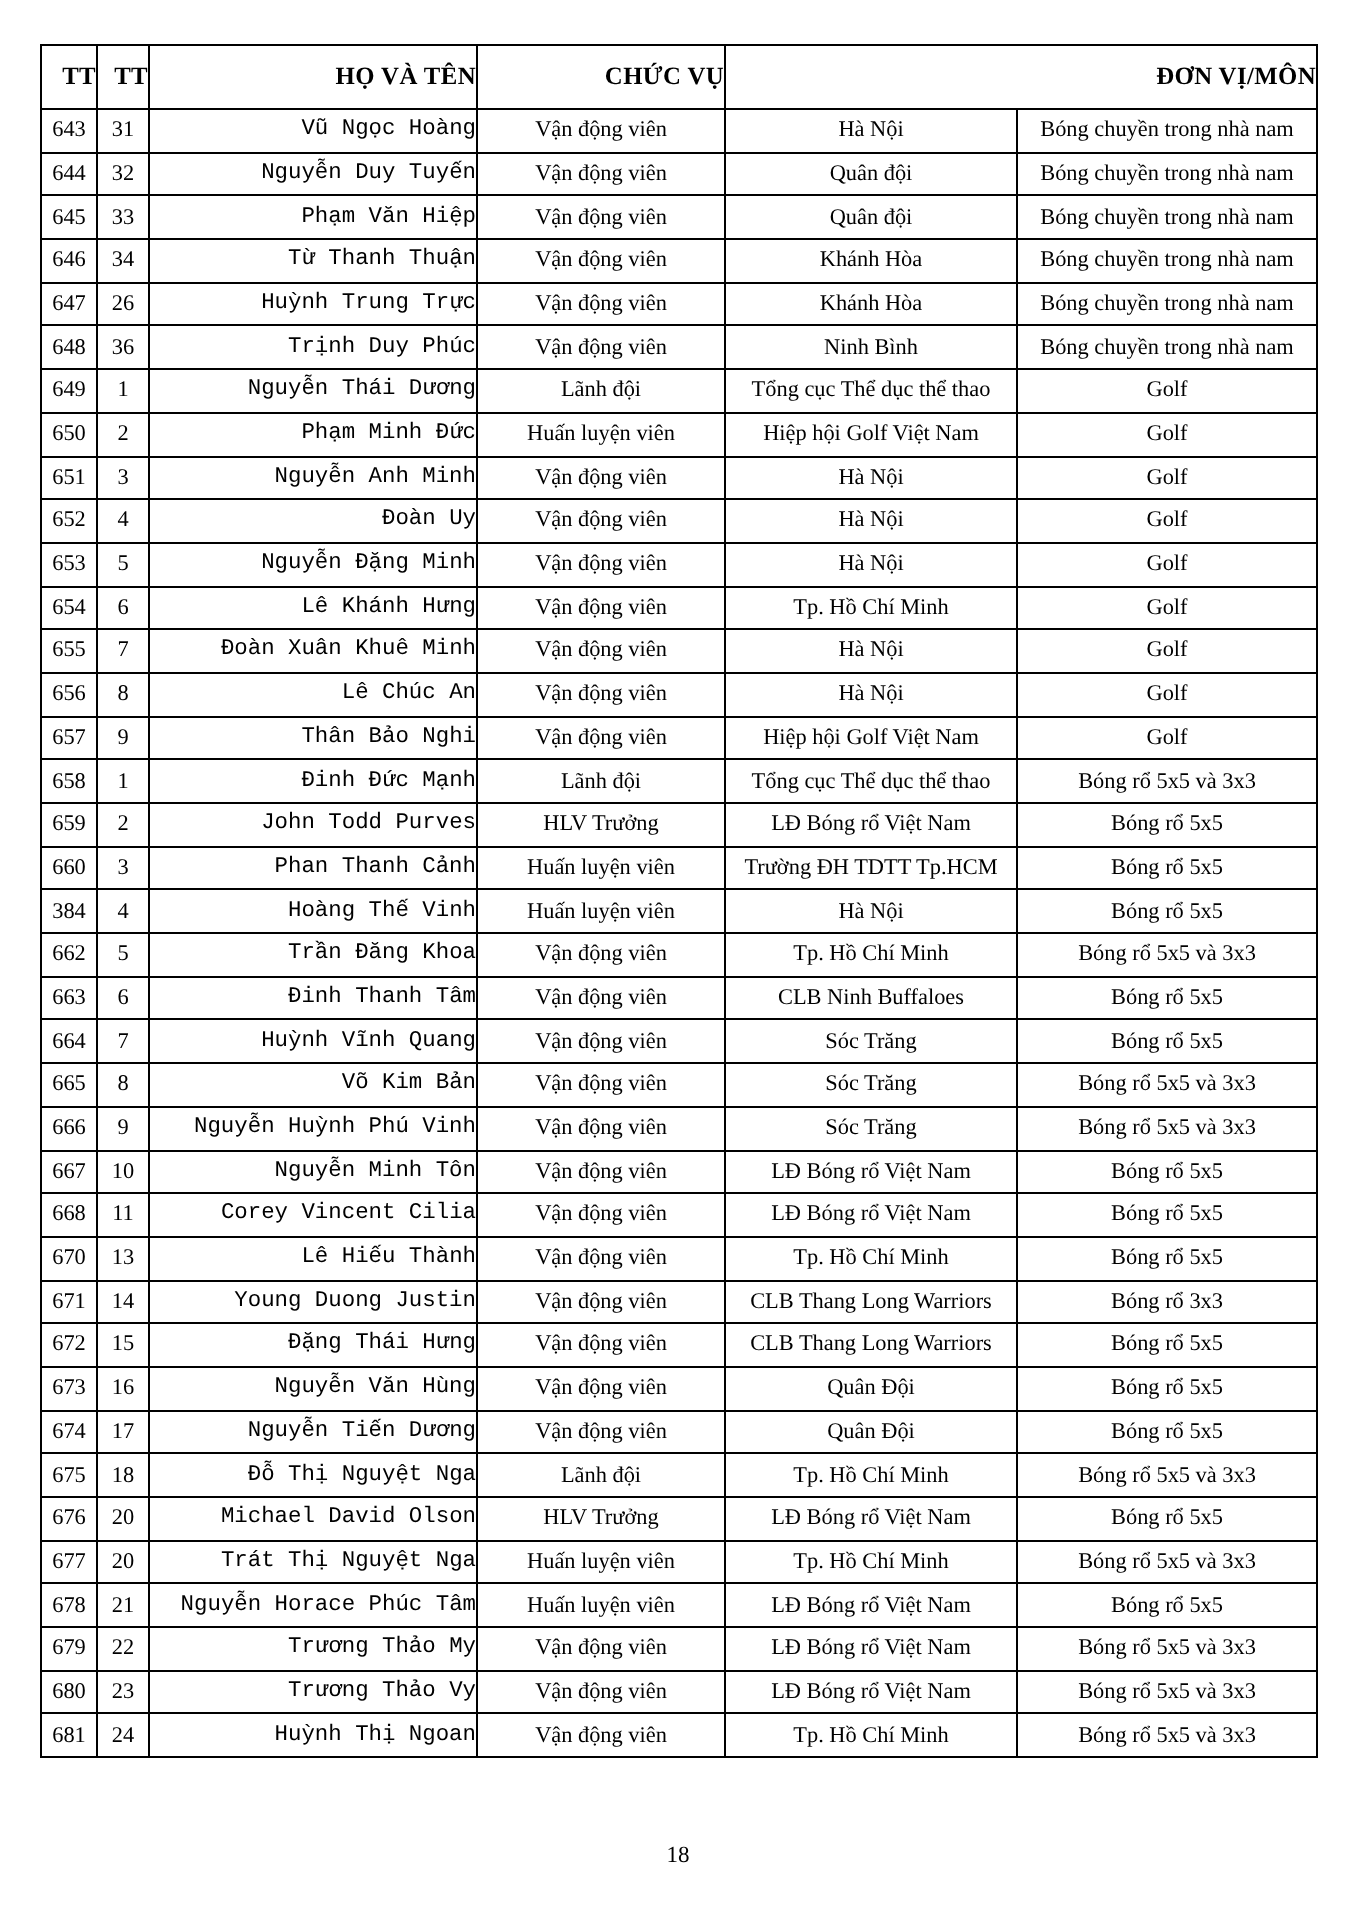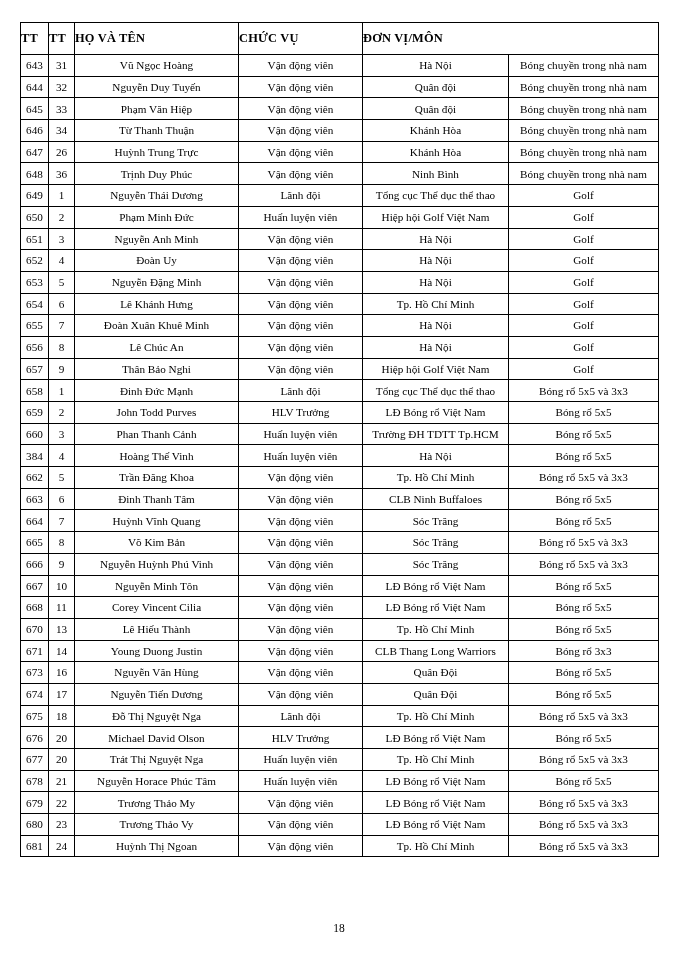--- a/index.html
+++ b/index.html
@@ -36,35 +36,35 @@
     border: 1px solid #000000;
     padding: 0;
     font-size: 11.2px;
     line-height: 1.1;
     height: 21.7px;
     box-sizing: border-box;
     vertical-align: middle;
   }
   table.roster thead th {
     font-weight: bold;
-    text-align: left;
+    text-align: right;
     height: 32px;
     font-size: 12.4px;
     letter-spacing: 0.2px;
   }
   
   col.c-tt1 { width: 28px; }
   col.c-tt2 { width: 26px; }
   col.c-name { width: 164px; }
   col.c-role { width: 124px; }
   col.c-unit { width: 146px; }
   col.c-sport { width: 150px; }
 
   td.tt1, td.tt2 { text-align: center; }
-  td.name { text-align: center; padding-left: 5px; }
+  td.name { text-align: right; padding-left: 5px; font-family: Liberation Mono, monospace; }
   td.role, td.unit, td.sport { text-align: center; }
 
   .page-number {
     position: absolute;
     left: 0;
     top: 922px;
     width: 678px;
     text-align: center;
     font-size: 11.5px;
     font-family: "Liberation Serif", "DejaVu Serif", serif;
@@ -313,20 +313,28 @@
           </tr>
           <tr>
             <td class="tt1">671</td>
             <td class="tt2">14</td>
             <td class="name">Young Duong Justin</td>
             <td class="role">Vận động viên</td>
             <td class="unit">CLB Thang Long Warriors</td>
             <td class="sport">Bóng rổ 3x3</td>
           </tr>
           <tr>
+            <td class="tt1">672</td>
+            <td class="tt2">15</td>
+            <td class="name">Đặng Thái Hưng</td>
+            <td class="role">Vận động viên</td>
+            <td class="unit">CLB Thang Long Warriors</td>
+            <td class="sport">Bóng rổ 5x5</td>
+          </tr>
+          <tr>
             <td class="tt1">673</td>
             <td class="tt2">16</td>
             <td class="name">Nguyễn Văn Hùng</td>
             <td class="role">Vận động viên</td>
             <td class="unit">Quân Đội</td>
             <td class="sport">Bóng rổ 5x5</td>
           </tr>
           <tr>
             <td class="tt1">674</td>
             <td class="tt2">17</td>

